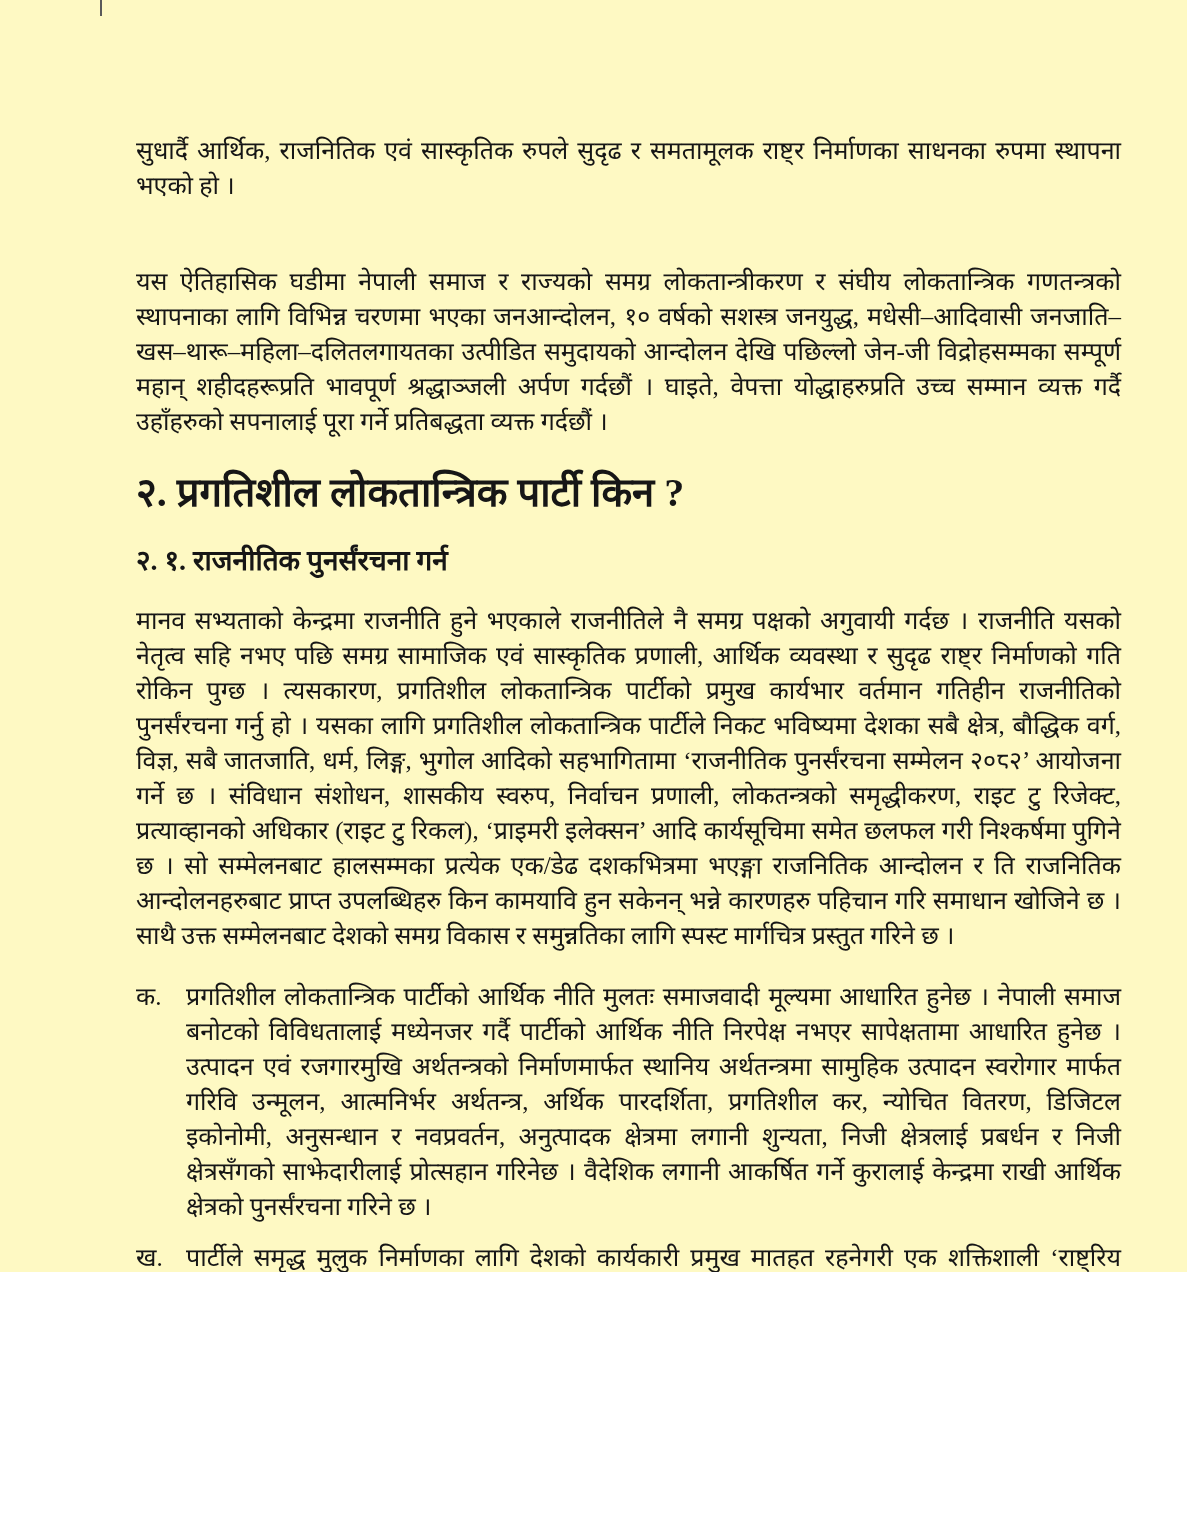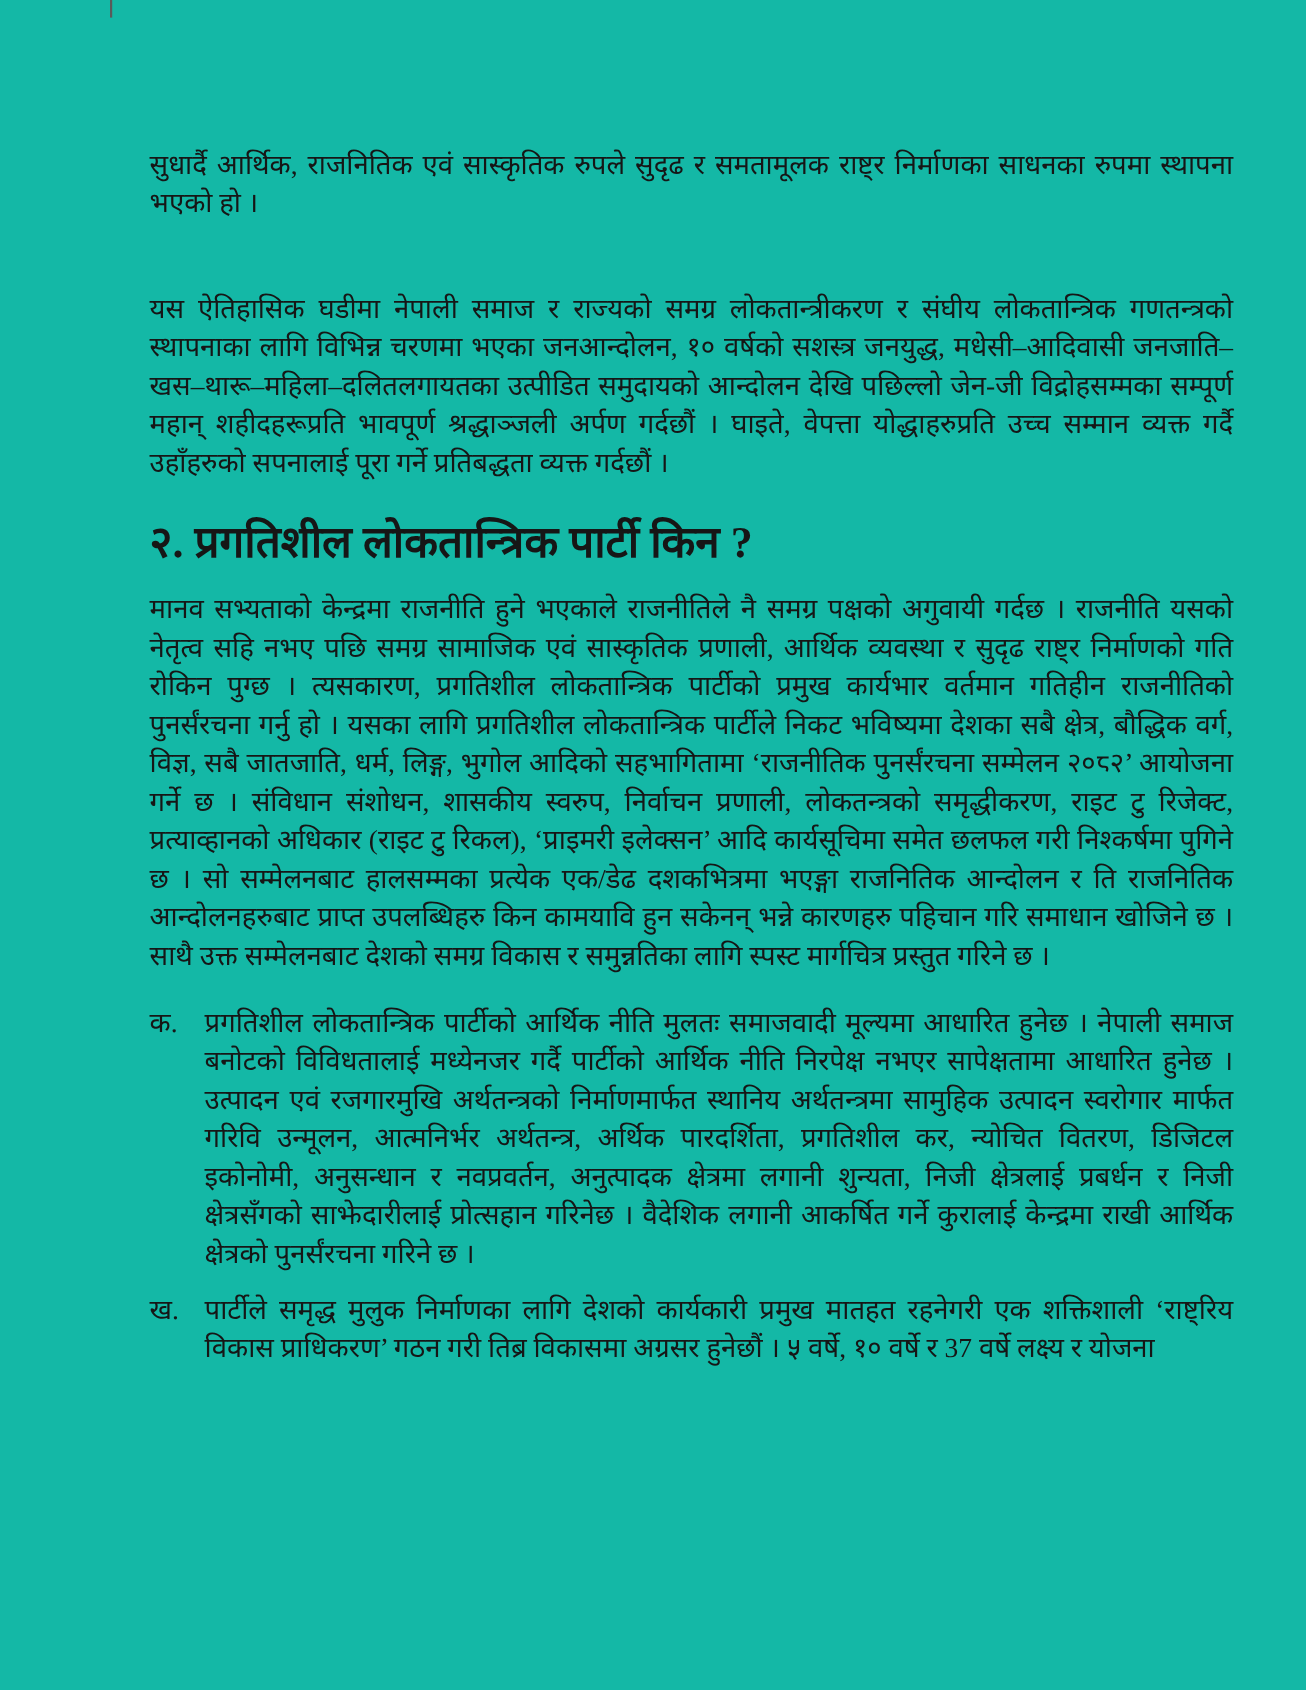--- a/index.html
+++ b/index.html
@@ -3,22 +3,22 @@
 <meta charset="utf-8">
 <style>
   html, body {
     margin: 0;
     padding: 0;
     background: #ffffff;
   }
   .page {
     position: relative;
     width: 1187px;
-    height: 1536px;
-    background: #14b8a6;
+    height: 1272px;
+    background: #fef9c3;
     overflow: hidden;
     font-family: "Liberation Serif", "DejaVu Serif", serif;
     color: #161616;
     box-sizing: border-box;
     padding: 0 66px 0 136px;
   }
   .edge-mark {
     position: absolute;
     left: 100px;
     top: 0;
@@ -73,20 +73,21 @@
 
 <div class="page">
   <div class="edge-mark"></div>
 
   <p class="body para-intro-tail">सुधार्दै आर्थिक, राजनितिक एवं सास्कृतिक रुपले सुदृढ र समतामूलक राष्ट्र निर्माणका साधनका रुपमा स्थापना भएको हो ।</p>
 
   <p class="body para-tribute">यस ऐतिहासिक घडीमा नेपाली समाज र राज्यको समग्र लोकतान्त्रीकरण र संघीय लोकतान्त्रिक गणतन्त्रको स्थापनाका लागि विभिन्न चरणमा भएका जनआन्दोलन, १० वर्षको सशस्त्र जनयुद्ध, मधेसी–आदिवासी जनजाति–खस–थारू–महिला–दलितलगायतका उत्पीडित समुदायको आन्दोलन देखि पछिल्लो जेन-जी विद्रोहसम्मका सम्पूर्ण महान् शहीदहरूप्रति भावपूर्ण श्रद्धाञ्जली अर्पण गर्दछौं । घाइते, वेपत्ता योद्धाहरुप्रति उच्च सम्मान व्यक्त गर्दै उहाँहरुको सपनालाई पूरा गर्ने प्रतिबद्धता व्यक्त गर्दछौं ।</p>
 
   <h1 class="sec-title">२. प्रगतिशील लोकतान्त्रिक पार्टी किन ?</h1>
 
+  <h2 class="sub-title">२. १. राजनीतिक पुनर्संरचना गर्न</h2>
 
   <p class="body para-s21">मानव सभ्यताको केन्द्रमा राजनीति हुने भएकाले राजनीतिले नै समग्र पक्षको अगुवायी गर्दछ । राजनीति यसको नेतृत्व सहि नभए पछि समग्र सामाजिक एवं सास्कृतिक प्रणाली, आर्थिक व्यवस्था र सुदृढ राष्ट्र निर्माणको गति रोकिन पुग्छ । त्यसकारण, प्रगतिशील लोकतान्त्रिक पार्टीको प्रमुख कार्यभार वर्तमान गतिहीन राजनीतिको पुनर्संरचना गर्नु हो । यसका लागि प्रगतिशील लोकतान्त्रिक पार्टीले निकट भविष्यमा देशका सबै क्षेत्र, बौद्धिक वर्ग, विज्ञ, सबै जातजाति, धर्म, लिङ्ग, भुगोल आदिको सहभागितामा ‘राजनीतिक पुनर्संरचना सम्मेलन २०८२’ आयोजना गर्ने छ । संविधान संशोधन, शासकीय स्वरुप, निर्वाचन प्रणाली, लोकतन्त्रको समृद्धीकरण, राइट टु रिजेक्ट, प्रत्याव्हानको अधिकार (राइट टु रिकल), ‘प्राइमरी इलेक्सन’ आदि कार्यसूचिमा समेत छलफल गरी निश्कर्षमा पुगिने छ । सो सम्मेलनबाट हालसम्मका प्रत्येक एक/डेढ दशकभित्रमा भएङ्गा राजनितिक आन्दोलन र ति राजनितिक आन्दोलनहरुबाट प्राप्त उपलब्धिहरु किन कामयावि हुन सकेनन् भन्ने कारणहरु पहिचान गरि समाधान खोजिने छ । साथै उक्त सम्मेलनबाट देशको समग्र विकास र समुन्नतिका लागि स्पस्ट मार्गचित्र प्रस्तुत गरिने छ ।</p>
 
 
   <div class="list-item">
     <span class="list-marker">क.</span>
     <p class="list-text">प्रगतिशील लोकतान्त्रिक पार्टीको आर्थिक नीति मुलतः समाजवादी मूल्यमा आधारित हुनेछ । नेपाली समाज बनोटको विविधतालाई मध्येनजर गर्दै पार्टीको आर्थिक नीति निरपेक्ष नभएर सापेक्षतामा आधारित हुनेछ । उत्पादन एवं रजगारमुखि अर्थतन्त्रको निर्माणमार्फत स्थानिय अर्थतन्त्रमा सामुहिक उत्पादन स्वरोगार मार्फत गरिवि उन्मूलन, आत्मनिर्भर अर्थतन्त्र, अर्थिक पारदर्शिता, प्रगतिशील कर, न्योचित वितरण, डिजिटल इकोनोमी, अनुसन्धान र नवप्रवर्तन, अनुत्पादक क्षेत्रमा लगानी शुन्यता, निजी क्षेत्रलाई प्रबर्धन र निजी क्षेत्रसँगको साझेदारीलाई प्रोत्सहान गरिनेछ । वैदेशिक लगानी आकर्षित गर्ने कुरालाई केन्द्रमा राखी आर्थिक क्षेत्रको पुनर्संरचना गरिने छ ।</p>
   </div>
 
   <div class="list-item">

